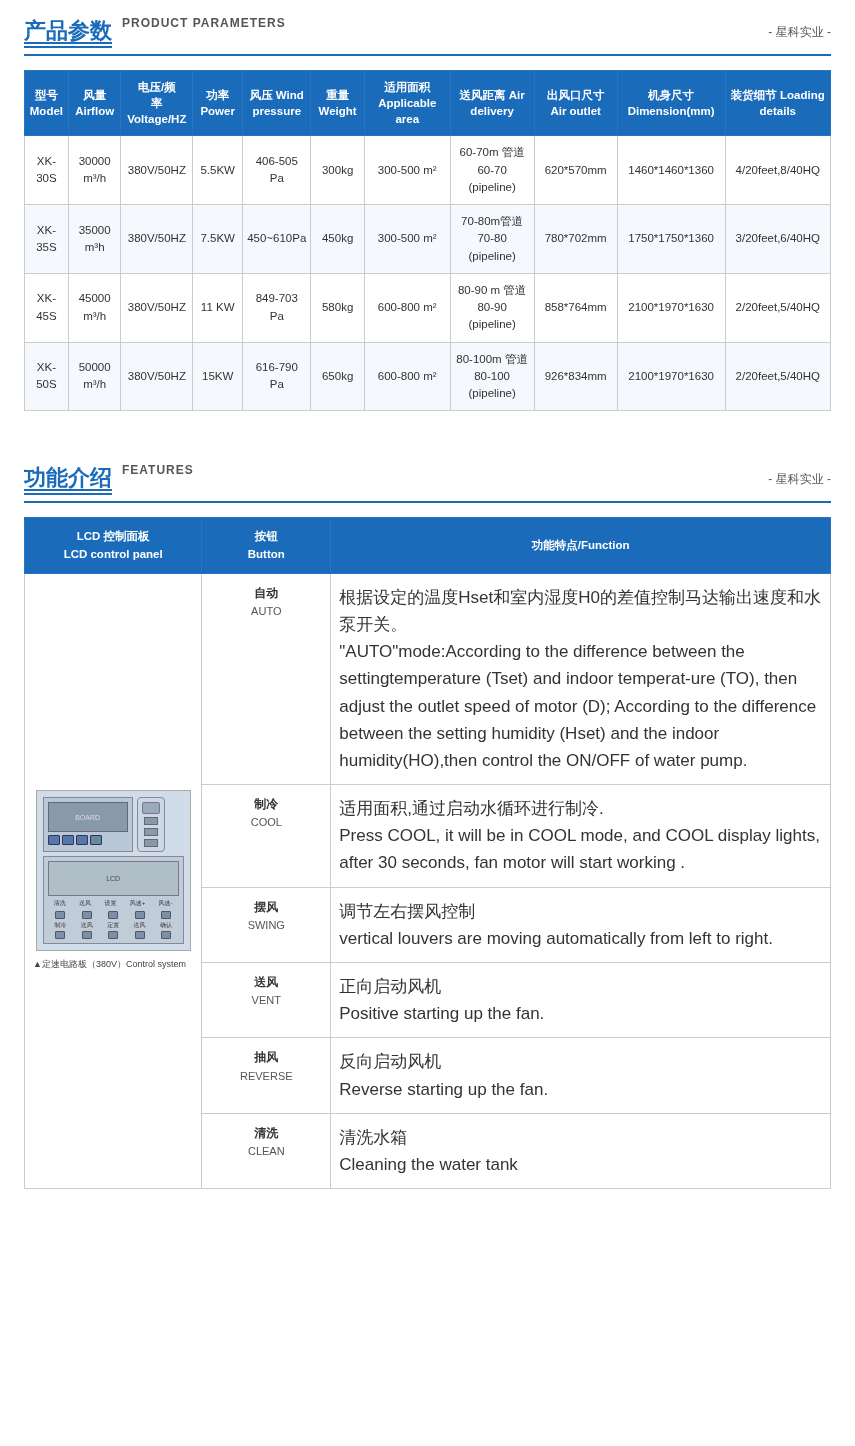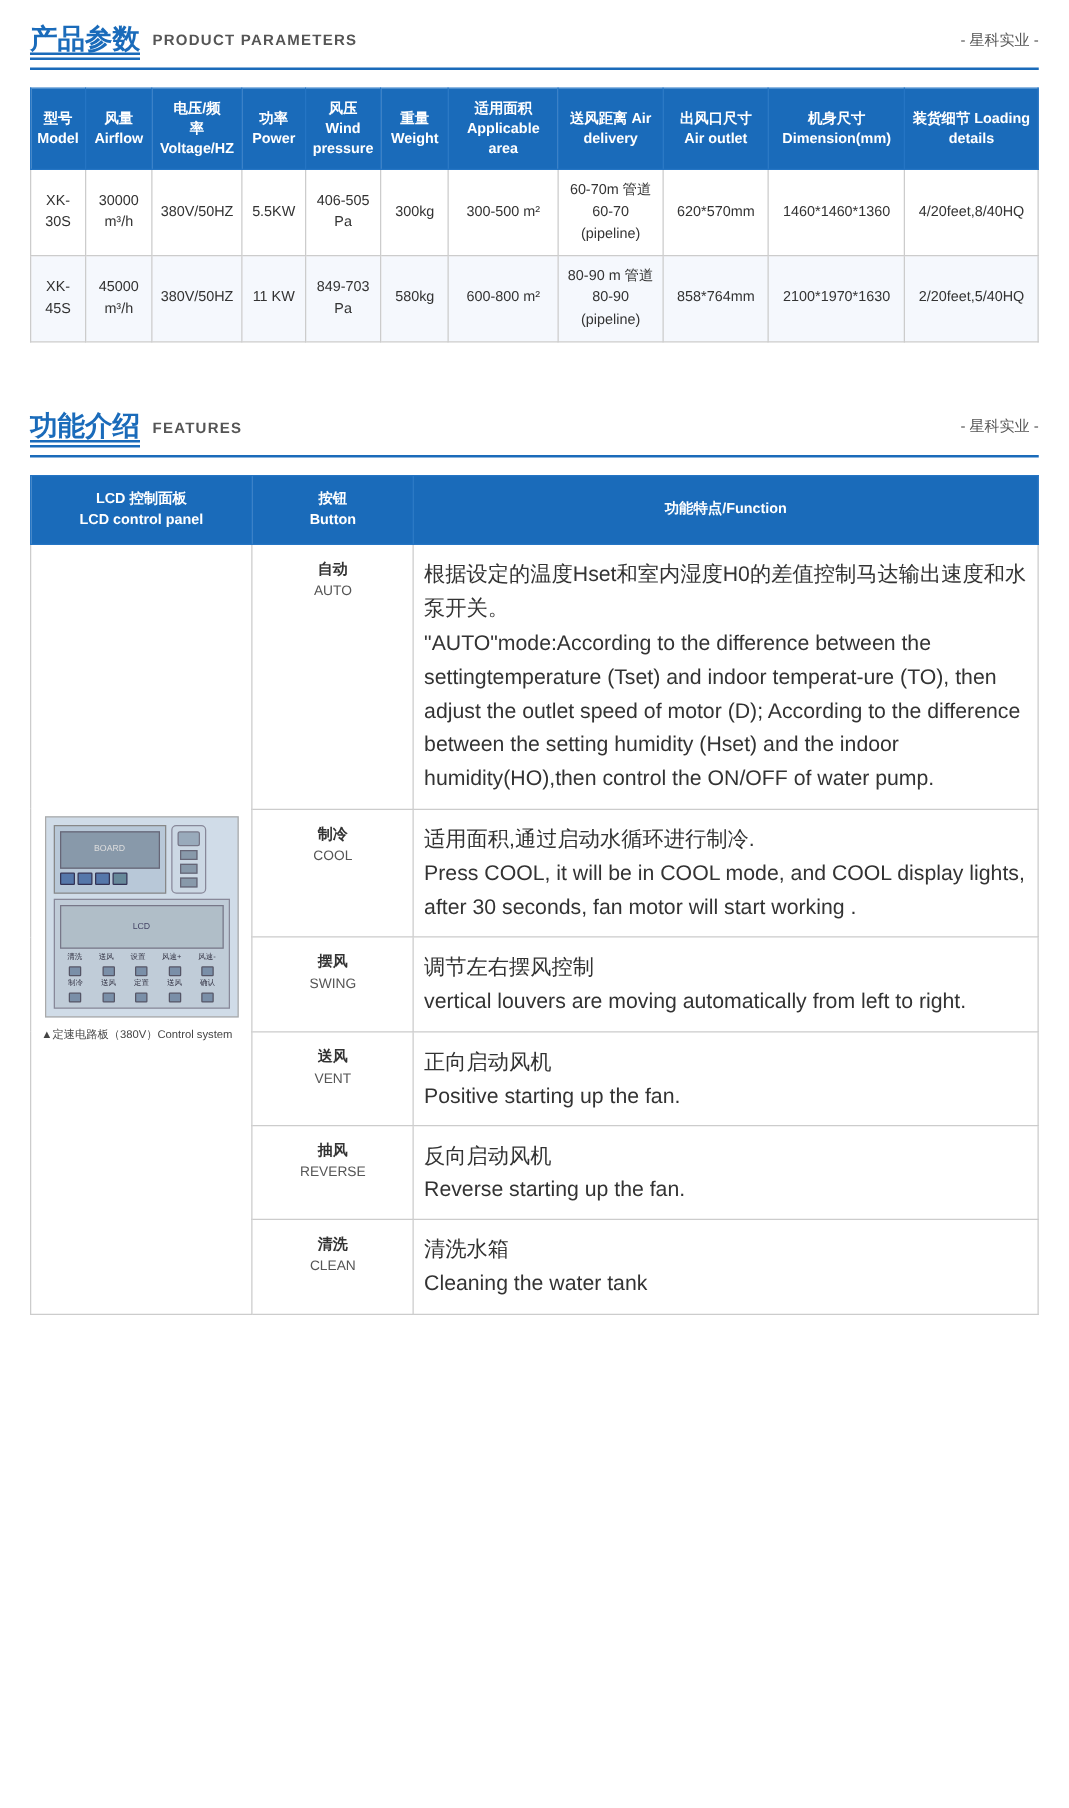--- a/index.html
+++ b/index.html
@@ -35,21 +35,21 @@
       color: #555;
       margin-left: 10px;
       letter-spacing: 1px;
     }
     .section-brand {
       font-size: 12px;
       color: #555;
     }
     .section-title-wrap {
       display: flex;
-      align-items: center;
+      align-items: flex-start;
     }
 
     
     .params-table {
       width: 100%;
       border-collapse: collapse;
       font-size: 11.5px;
     }
     .params-table th {
       background-color: #1a6bba;
@@ -175,29 +175,55 @@
           <td>5.5KW</td>
           <td>406-505 Pa</td>
           <td>300kg</td>
           <td>300-500 m²</td>
           <td>60-70m 管道 60-70 (pipeline)</td>
           <td>620*570mm</td>
           <td>1460*1460*1360</td>
           <td>4/20feet,8/40HQ</td>
         </tr>
         <tr>
+          <td>XK-35S</td>
+          <td>35000 m³h</td>
+          <td>380V/50HZ</td>
+          <td>7.5KW</td>
+          <td>450~610Pa</td>
+          <td>450kg</td>
+          <td>300-500 m²</td>
+          <td>70-80m管道 70-80 (pipeline)</td>
+          <td>780*702mm</td>
+          <td>1750*1750*1360</td>
+          <td>3/20feet,6/40HQ</td>
+        </tr>
+        <tr>
           <td>XK-45S</td>
           <td>45000 m³/h</td>
           <td>380V/50HZ</td>
           <td>11 KW</td>
           <td>849-703 Pa</td>
           <td>580kg</td>
           <td>600-800 m²</td>
           <td>80-90 m 管道 80-90 (pipeline)</td>
           <td>858*764mm</td>
+          <td>2100*1970*1630</td>
+          <td>2/20feet,5/40HQ</td>
+        </tr>
+        <tr>
+          <td>XK-50S</td>
+          <td>50000 m³/h</td>
+          <td>380V/50HZ</td>
+          <td>15KW</td>
+          <td>616-790 Pa</td>
+          <td>650kg</td>
+          <td>600-800 m²</td>
+          <td>80-100m 管道 80-100 (pipeline)</td>
+          <td>926*834mm</td>
           <td>2100*1970*1630</td>
           <td>2/20feet,5/40HQ</td>
         </tr>
       </tbody>
   </table>
 </div>
 
 <div class="divider"></div>
 
 <div class="section">

